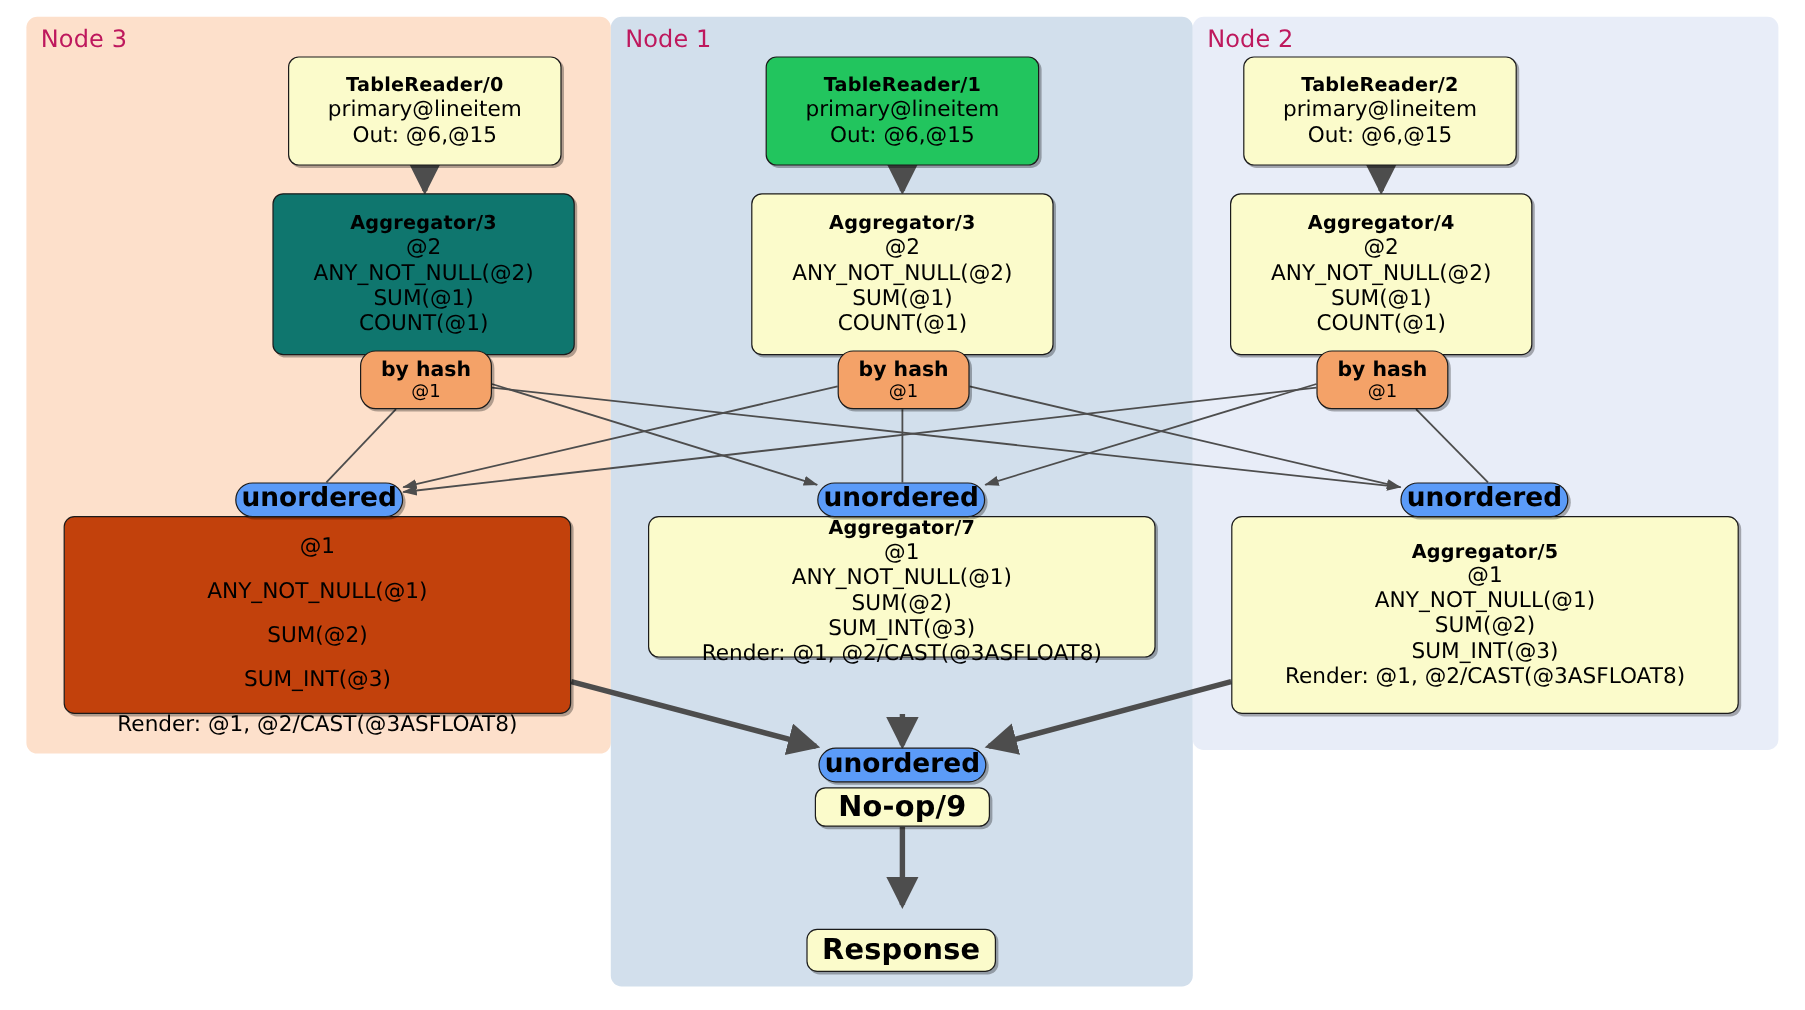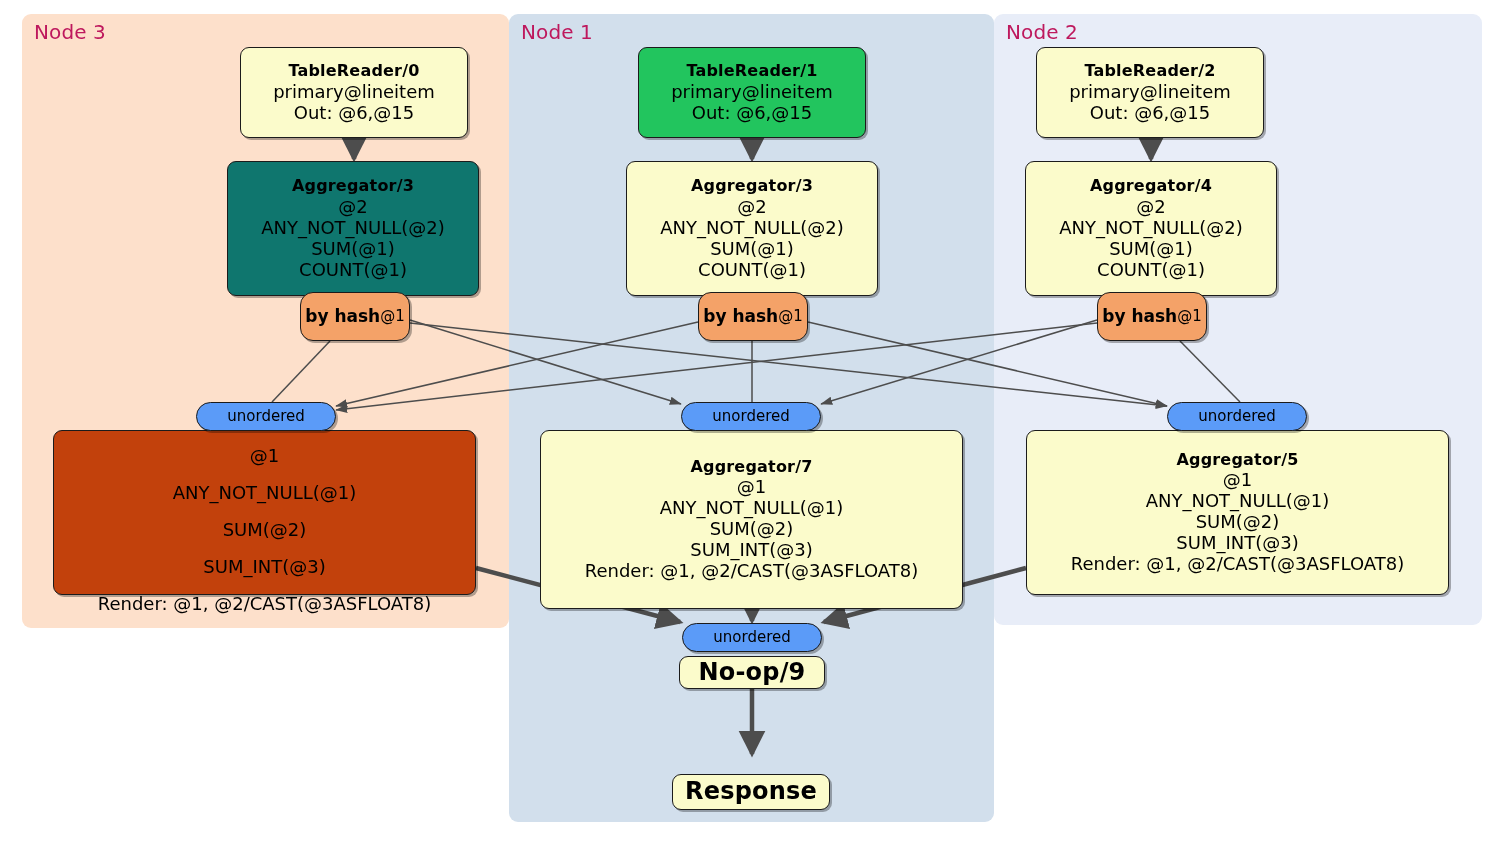--- a/index.html
+++ b/index.html
@@ -41,32 +41,32 @@
   .box .line{
     font-size:18px;font-weight:400;line-height:1.17;white-space:nowrap;
   }
   .box.compact .title{font-size:24px;}
 
   
   .oval{
     position:absolute;box-sizing:border-box;
     border:1.6px solid #1b1b1b;
     box-shadow:2px 2px 0 rgba(0,0,0,.30);
-    display:flex;flex-direction:row;align-items:center;justify-content:center;
+    display:flex;flex-direction:column;align-items:center;justify-content:center;
     text-align:center;color:#000;
   }
   .oval.hash{
     background:#F4A268;border-radius:13px;
   }
   .oval.hash .t1{font-size:17px;font-weight:bold;line-height:1.1;}
   .oval.hash .t2{font-size:15px;font-weight:400;line-height:1.1;}
   .oval.unordered{
     background:#5B9BF8;border-radius:16px;
   }
-  .oval.unordered .t1{font-size:15px;font-weight:normal;line-height:1.1;}
+  .oval.unordered .t1{font-size:22px;font-weight:bold;line-height:1.1;}
 </style>
 </head>
 <body>
 
 <div id="canvas">
 
   <div id="regions-layer">
       <div class="region" style="left: 22px; top: 14px; width: 487px; height: 614px; background: rgb(253, 224, 203);">
         <div class="region-label">Node 3</div>
       </div>
@@ -145,21 +145,21 @@
         <div class="line">COUNT(@1)</div>
       </div>
       <div class="box" style="left: 53px; top: 430px; width: 423px; height: 165px; background: #c2410c; gap: 16px;">
         <div class="title">Aggregator/6</div>
         <div class="line">@1</div>
         <div class="line">ANY_NOT_NULL(@1)</div>
         <div class="line">SUM(@2)</div>
         <div class="line">SUM_INT(@3)</div>
         <div class="line">Render: @1, @2/CAST(@3ASFLOAT8)</div>
       </div>
-      <div class="box" style="left: 540px; top: 430px; width: 423px; height: 179px; background: rgb(251, 251, 203);">
+      <div class="box" style="left: 540px; top: 430px; width: 423px; height: 118px; background: rgb(251, 251, 203); justify-content: space-between;">
         <div class="title">Aggregator/7</div>
         <div class="line">@1</div>
         <div class="line">ANY_NOT_NULL(@1)</div>
         <div class="line">SUM(@2)</div>
         <div class="line">SUM_INT(@3)</div>
         <div class="line">Render: @1, @2/CAST(@3ASFLOAT8)</div>
       </div>
       <div class="box" style="left: 1026px; top: 430px; width: 423px; height: 165px; background: rgb(251, 251, 203);">
         <div class="title">Aggregator/5</div>
         <div class="line">@1</div>

